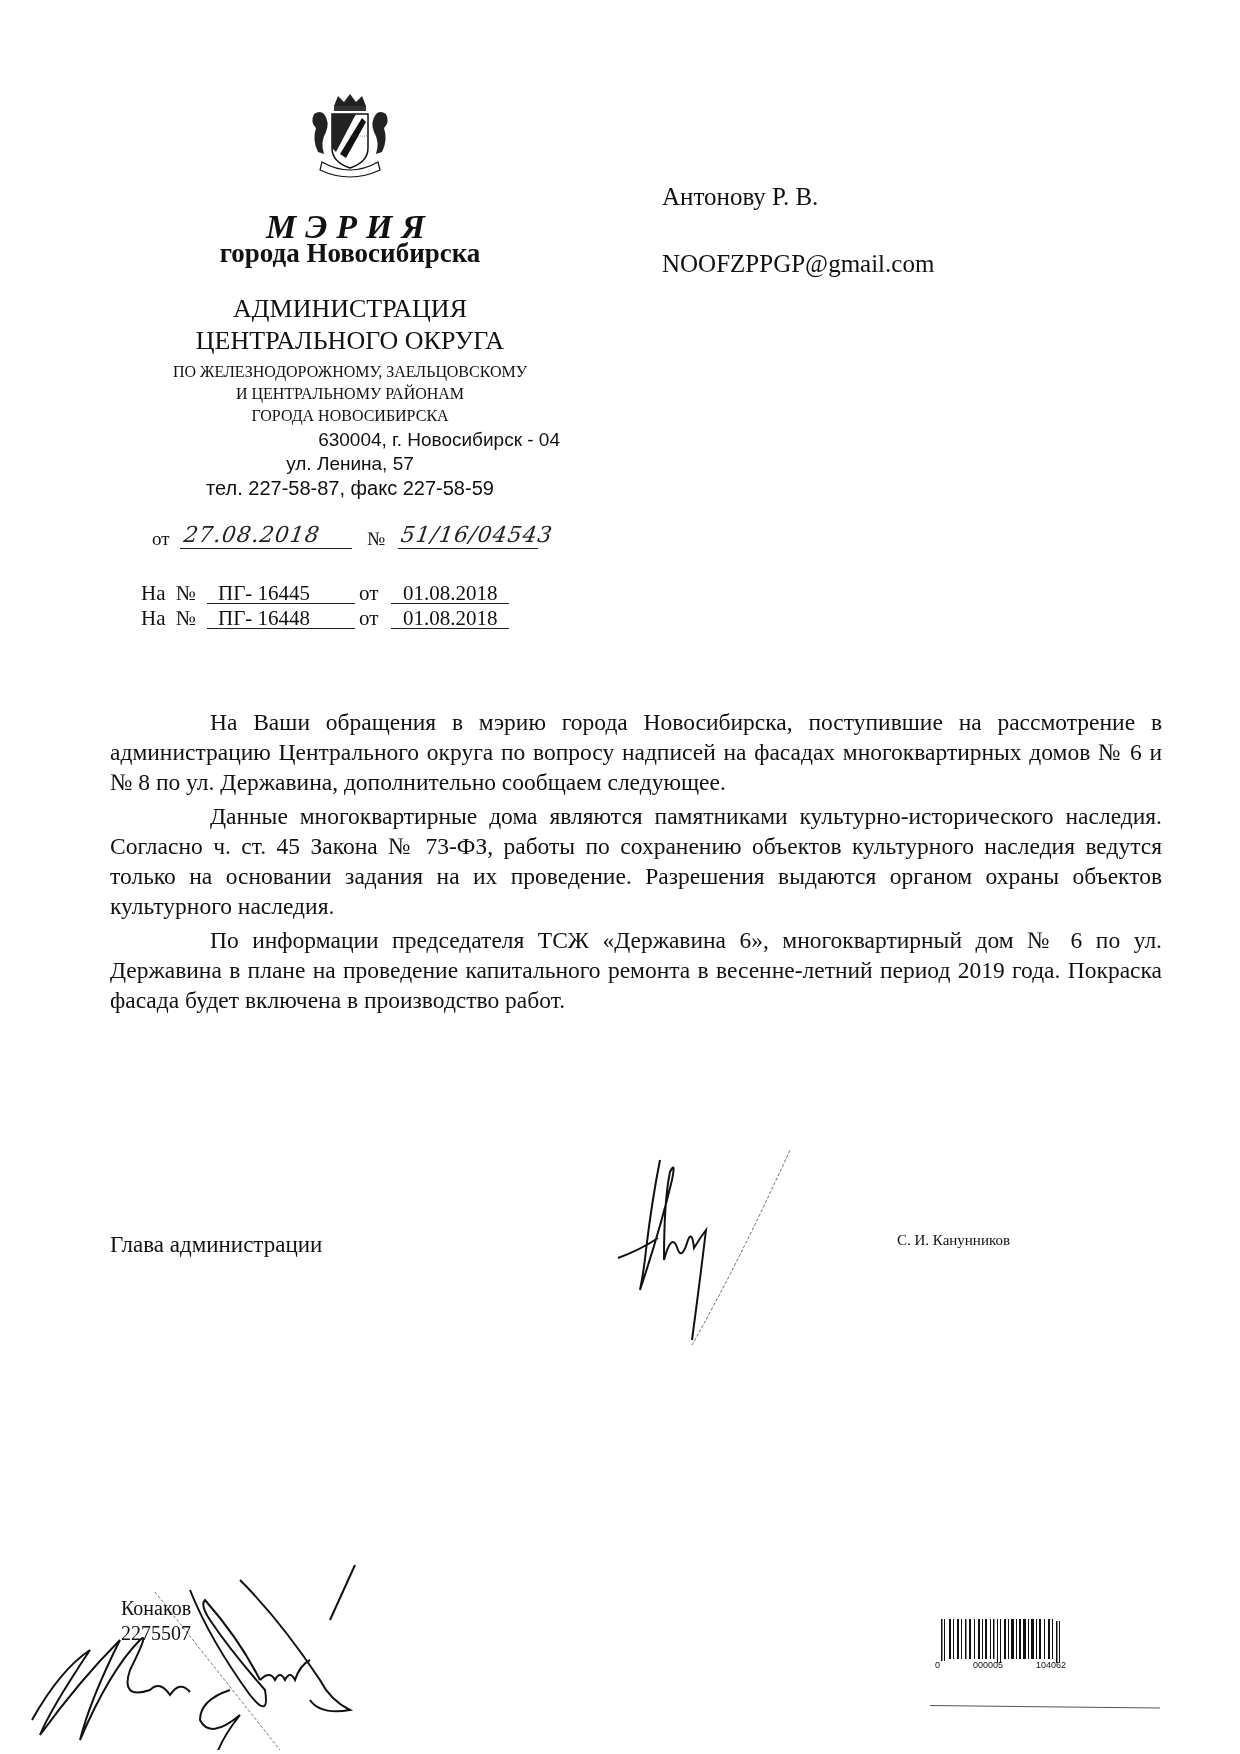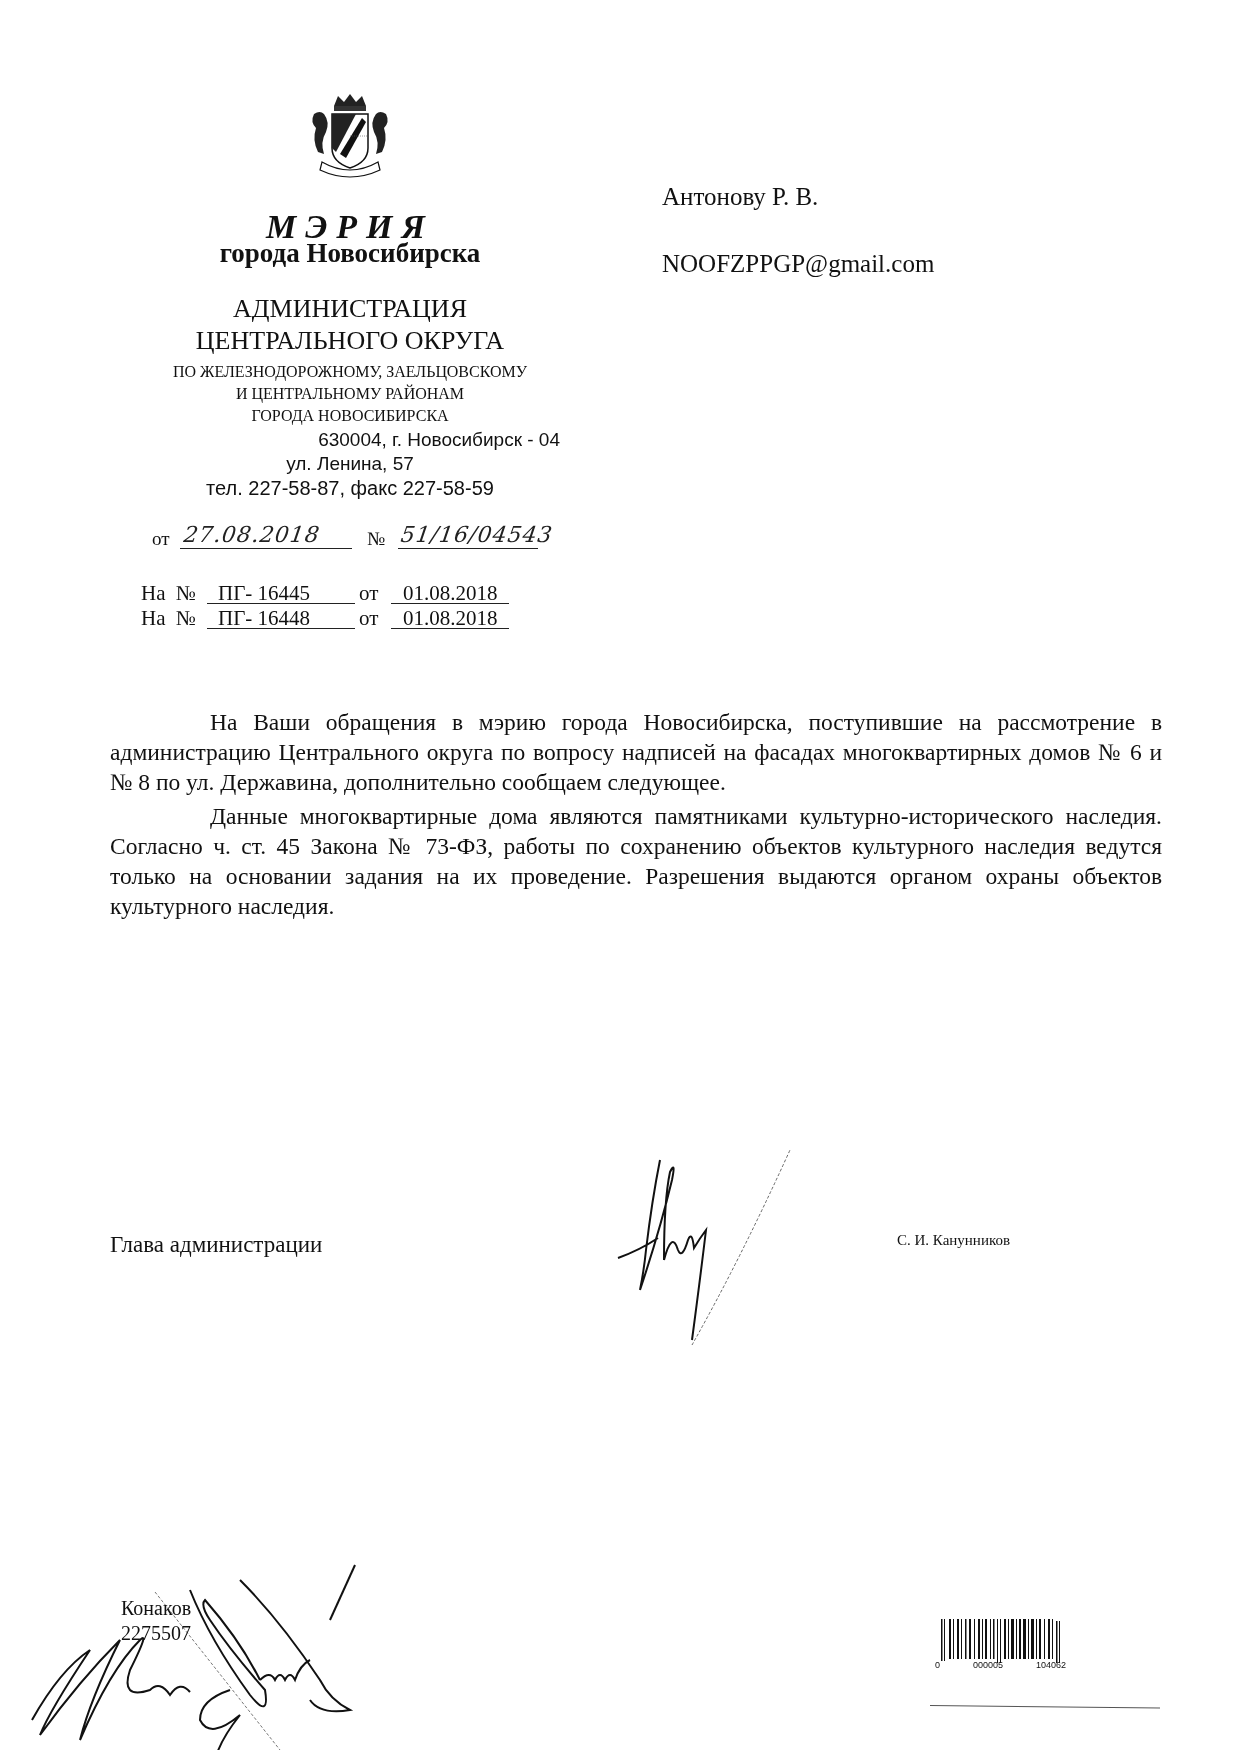--- a/index.html
+++ b/index.html
@@ -112,20 +112,21 @@
   <div class="abs inc" style="left:403px; top:606px;">01.08.2018</div>
   <div class="abs uline" style="left:391px; top:628px; width:118px;"></div>
 </div>
 
 <div id="addressee-name" class="abs">Антонову Р. В.</div>
 <div id="addressee-email" class="abs">NOOFZPPGP@gmail.com</div>
 
 <div id="body" class="abs">
   <p>На Ваши обращения в мэрию города Новосибирска, поступившие на рассмотрение в администрацию Центрального округа по вопросу надписей на фасадах многоквартирных домов № 6 и № 8 по ул. Державина, дополнительно сообщаем следующее.</p>
   <p>Данные многоквартирные дома являются памятниками культурно-исторического наследия. Согласно ч. ст. 45 Закона № 73-ФЗ, работы по сохранению объектов культурного наследия ведутся только на основании задания на их проведение. Разрешения выдаются органом охраны объектов культурного наследия.</p>
+  <p>По информации председателя ТСЖ «Державина 6», многоквартирный дом № 6 по ул. Державина в плане на проведение капитального ремонта в весенне-летний период 2019 года. Покраска фасада будет включена в производство работ.</p>
 </div>
 
 <div id="sig-title" class="abs">Глава администрации</div>
 <svg id="signature-main" class="abs" viewBox="0 0 240 240">
   <path d="M18 138 Q40 130 58 118 M60 40 Q52 80 46 130 Q44 150 40 170 Q60 110 72 60 Q76 40 70 52 Q64 80 64 140 M64 140 Q72 110 78 130 Q82 140 88 120 Q92 110 94 128 Q100 118 106 110 Q100 160 92 220" fill="none" stroke="#111" stroke-width="2"></path>
   <path d="M92 225 Q140 140 190 30" fill="none" stroke="#666" stroke-width="1" stroke-dasharray="3,2"></path>
 </svg>
 <div id="sig-name" class="abs">С. И. Канунников</div>
 
 <svg id="signature-exec" class="abs" viewBox="0 0 360 230">

